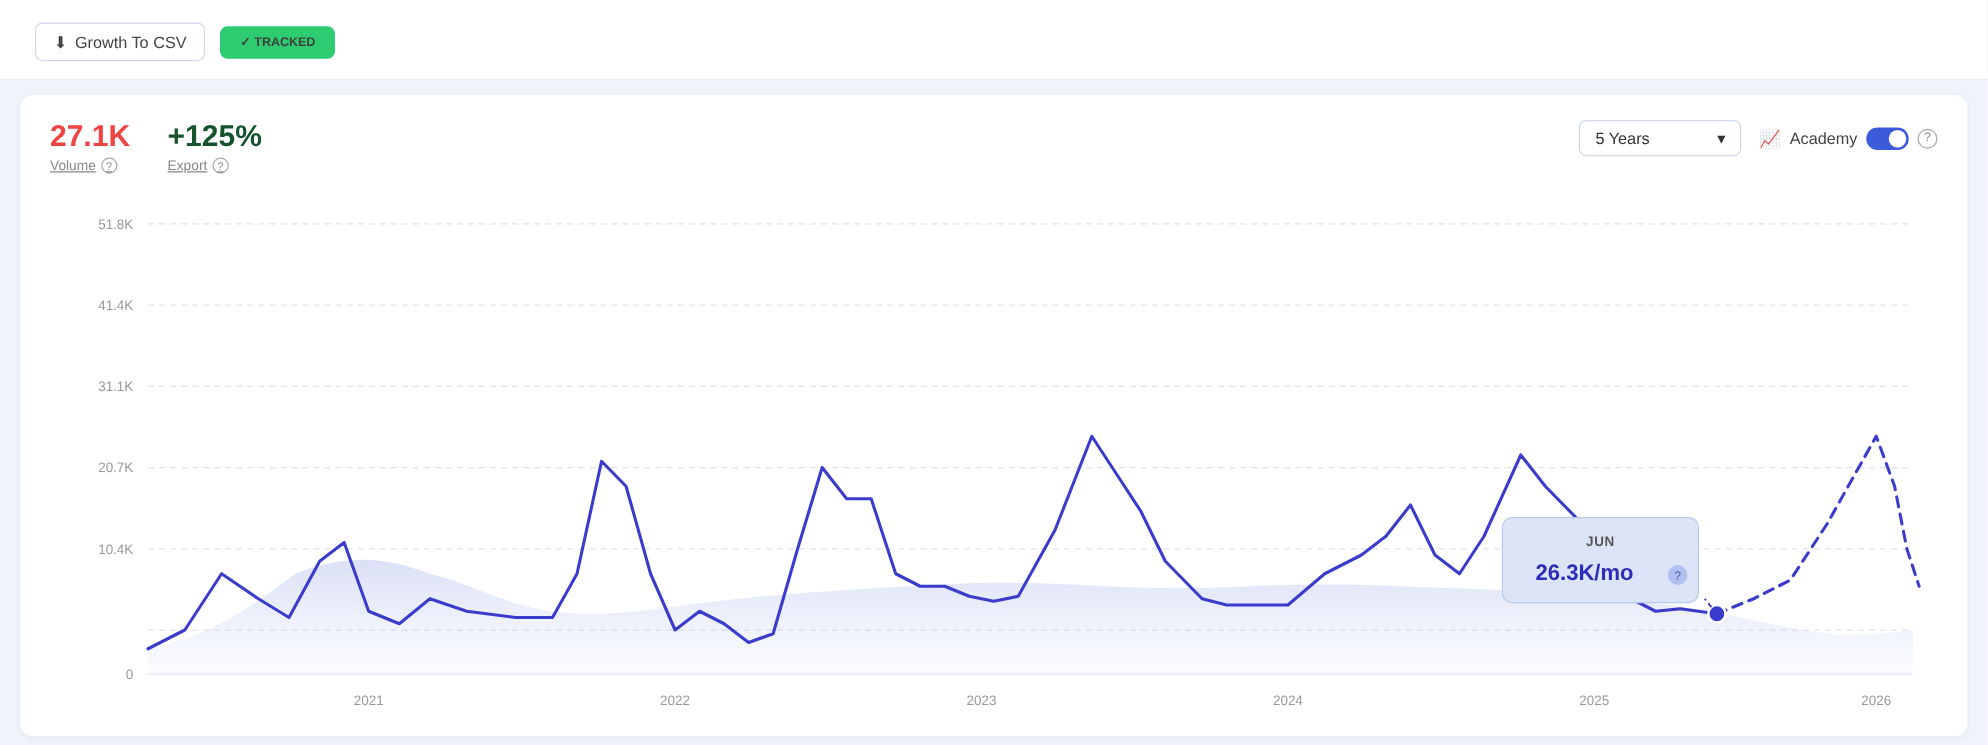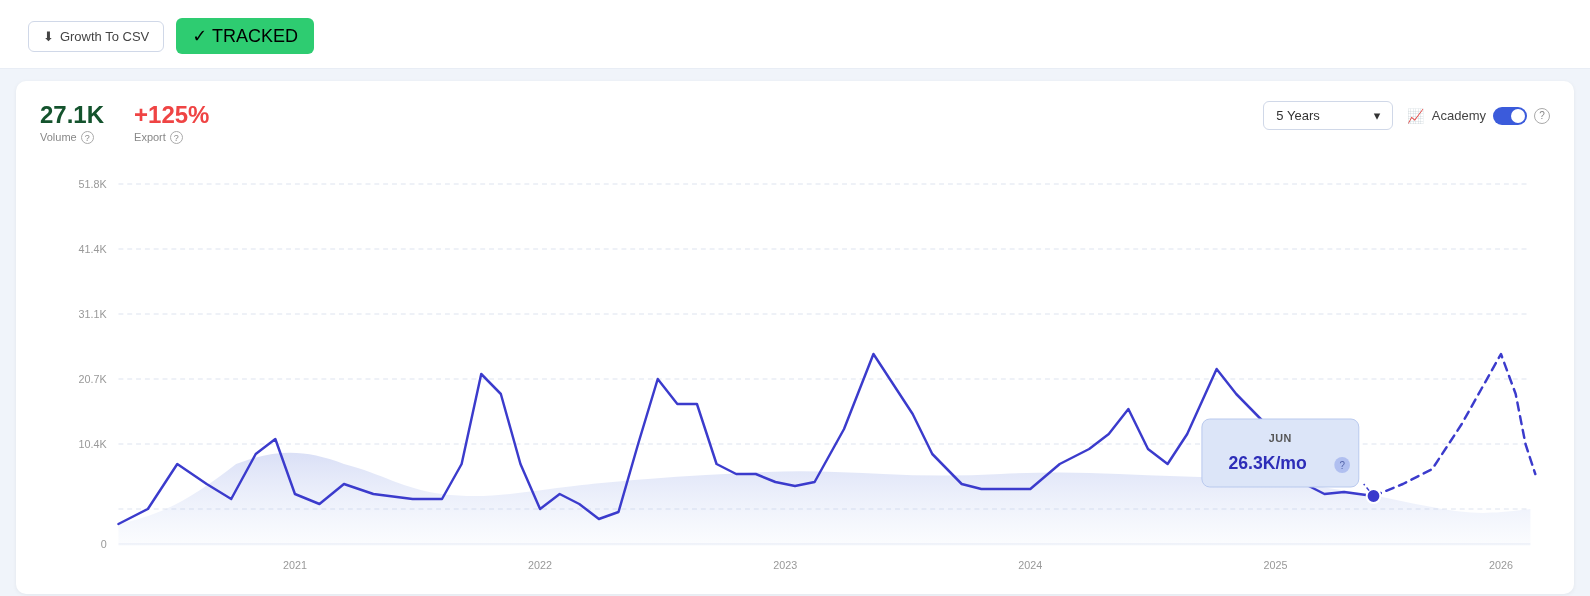--- a/index.html
+++ b/index.html
@@ -42,24 +42,24 @@
       font-weight: 500;
     }
     .tracked-btn {
       display: flex;
       align-items: center;
       gap: 5px;
       padding: 7px 16px;
       border: none;
       border-radius: 6px;
       background: #2ecc71;
-      color: #000000;
-      font-size: 18px;
-      cursor: pointer;
-      font-weight: 400;
+      color: #404040;
+      font-size: 10px;
+      cursor: pointer;
+      font-weight: 700;
     }
     .main-content {
       flex: 1;
       background: white;
       margin: 12px 16px;
       border-radius: 10px;
       padding: 20px 24px;
       box-shadow: 0 1px 4px rgba(0,0,0,0.06);
     }
     .chart-header {
@@ -69,31 +69,33 @@
       margin-bottom: 10px;
     }
     .metrics {
       display: flex;
       gap: 30px;
     }
     .metric-block {}
     .metric-value {
       font-size: 24px;
       font-weight: 700;
+      color: #ef4444;
+    }
+    .metric-value.green {
       color: #14532d;
-    }
-    .metric-value.green {
-      color: #ef4444;
     }
     .metric-label {
       font-size: 11px;
       color: #888;
       margin-top: 2px;
       display: flex;
+      align-items: center;
       gap: 4px;
+      text-decoration: underline;
     }
     .help-icon {
       width: 13px;
       height: 13px;
       border-radius: 50%;
       border: 1px solid #aaa;
       display: inline-flex;
       align-items: center;
       justify-content: center;
       font-size: 9px;

